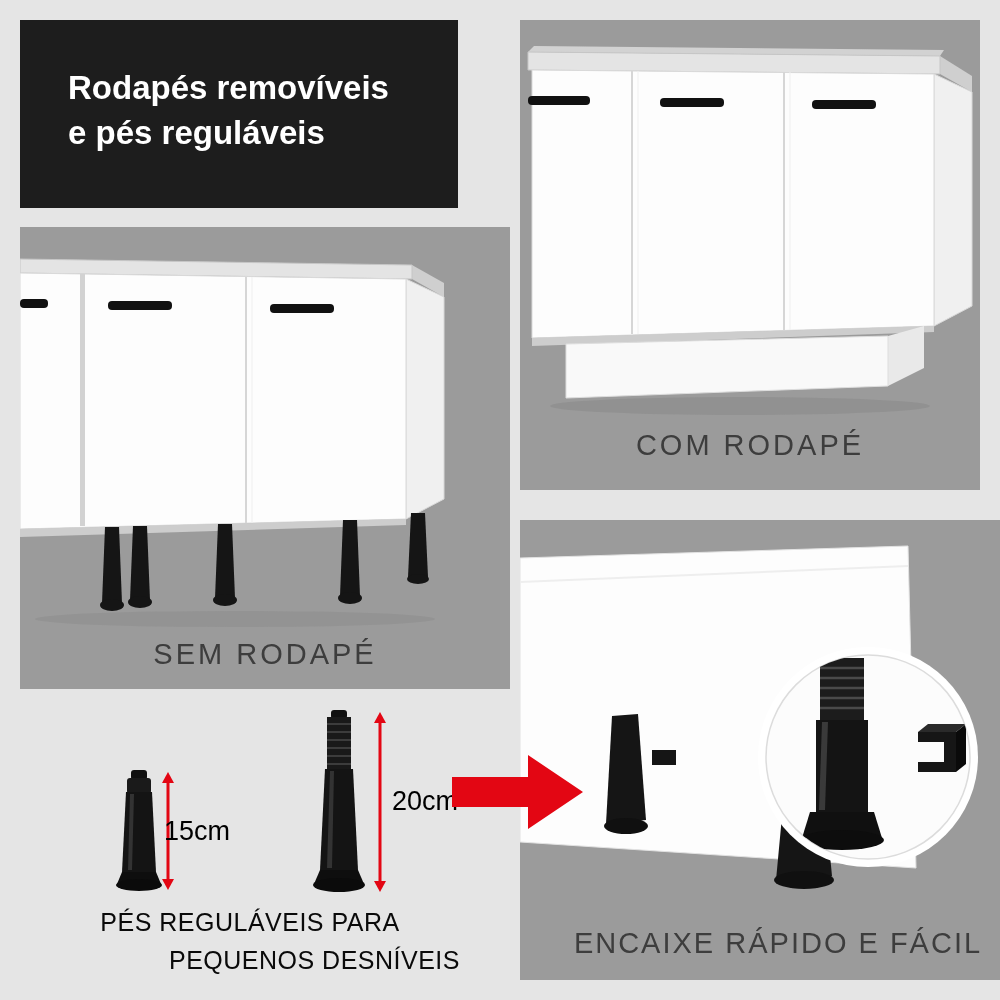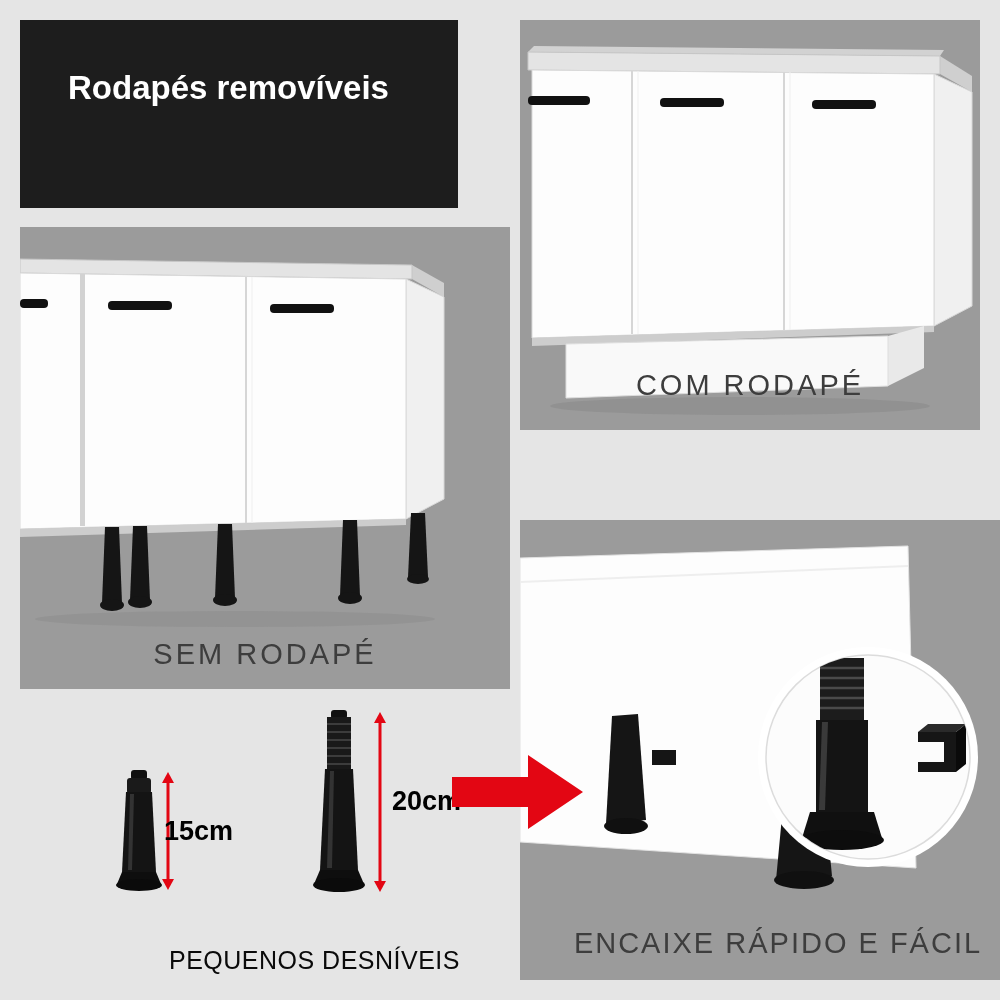--- a/index.html
+++ b/index.html
@@ -6,48 +6,49 @@
   .stage{
     position:relative;width:1000px;height:1000px;background:#e5e5e5;
     font-family:"Liberation Sans", sans-serif;overflow:hidden;
   }
   .header{
     position:absolute;left:20px;top:20px;width:438px;height:188px;
     background:#1d1d1d;color:#ffffff;box-sizing:border-box;
     padding:46px 0 0 48px;font-size:33px;font-weight:700;line-height:1.35;
   }
   .panel{position:absolute;background:#9b9b9b;}
-  .panel-com{left:520px;top:20px;width:460px;height:410px;}
+  .panel-com{left:520px;top:20px;width:460px;height:470px;}
   .panel-sem{left:20px;top:227px;width:490px;height:462px;}
   .panel-encaixe{left:520px;top:520px;width:516px;height:460px;}
   .panel svg{position:absolute;left:0;top:0;}
   .caption{
     position:absolute;left:0;width:100%;text-align:center;
     color:#3d3d3d;font-size:29px;letter-spacing:3px;font-weight:400;white-space:nowrap;
   }
   .panel-com .caption{bottom:28px;}
   .panel-sem .caption{bottom:18px;}
   .panel-encaixe .caption{bottom:20px;letter-spacing:2px;}
   .abs{position:absolute;}
   .measure-label{
-    position:absolute;font-size:27px;color:#000000;font-weight:700;
+    position:absolute;font-size:27px;color:#000000;font-weight:400;
   }
   .feet-caption{
     position:absolute;left:40px;width:420px;text-align:center;
     font-size:25px;color:#0a0a0a;letter-spacing:0.5px;
   }
   .red-arrow{position:absolute;left:452px;top:754px;z-index:5;}
 </style>
 </head>
 <body>
 
 <div class="stage">
 
   <div class="header">
     <div>Rodapés removíveis</div>
+    <div>e pés reguláveis</div>
   </div>
 
   <div class="panel panel-com">
     <svg width="460" height="470" viewBox="0 0 460 470">
 
       <polygon points="420,36 452,56 452,72 420,54" fill="#cfcfcf"></polygon>
       <polygon points="14,26 424,30 420,36 8,32" fill="#d2d2d2"></polygon>
       <polygon points="8,32 420,36 420,54 8,50" fill="#e4e4e4" stroke="#c6c6c6" stroke-width="1"></polygon>
 
       <polygon points="414,54 452,72 452,286 414,306" fill="#f0f0f0" stroke="#d9d9d9"></polygon>
@@ -140,20 +141,21 @@
     <polygon points="14,160 52,160 58,174 8,174" fill="#0e0e0e"></polygon>
     <ellipse cx="33" cy="175" rx="26" ry="7" fill="#0b0b0b"></ellipse>
   </svg>
   <svg class="abs" style="left:372px;top:712px;" width="16" height="180" viewBox="0 0 16 180">
     <polygon points="8,0 2,11 14,11" fill="#e30613"></polygon>
     <rect x="6.5" y="9" width="3" height="162" fill="#e30613"></rect>
     <polygon points="8,180 2,169 14,169" fill="#e30613"></polygon>
   </svg>
   <div class="measure-label" style="left:392px;top:786px;">20cm</div>
 
+  <div class="feet-caption" style="top:908px;">PÉS REGULÁVEIS PARA</div>
   <div class="feet-caption" style="top:946px;text-align:right;">PEQUENOS DESNÍVEIS</div>
 
   <svg class="red-arrow" width="132" height="76" viewBox="0 0 132 76">
     <polygon points="0,23 76,23 76,1 131,38 76,75 76,53 0,53" fill="#e30613"></polygon>
   </svg>
 
   <div class="panel panel-encaixe">
     <svg width="460" height="460" viewBox="0 0 460 460">
       <defs>
         <clipPath id="circleClip">

